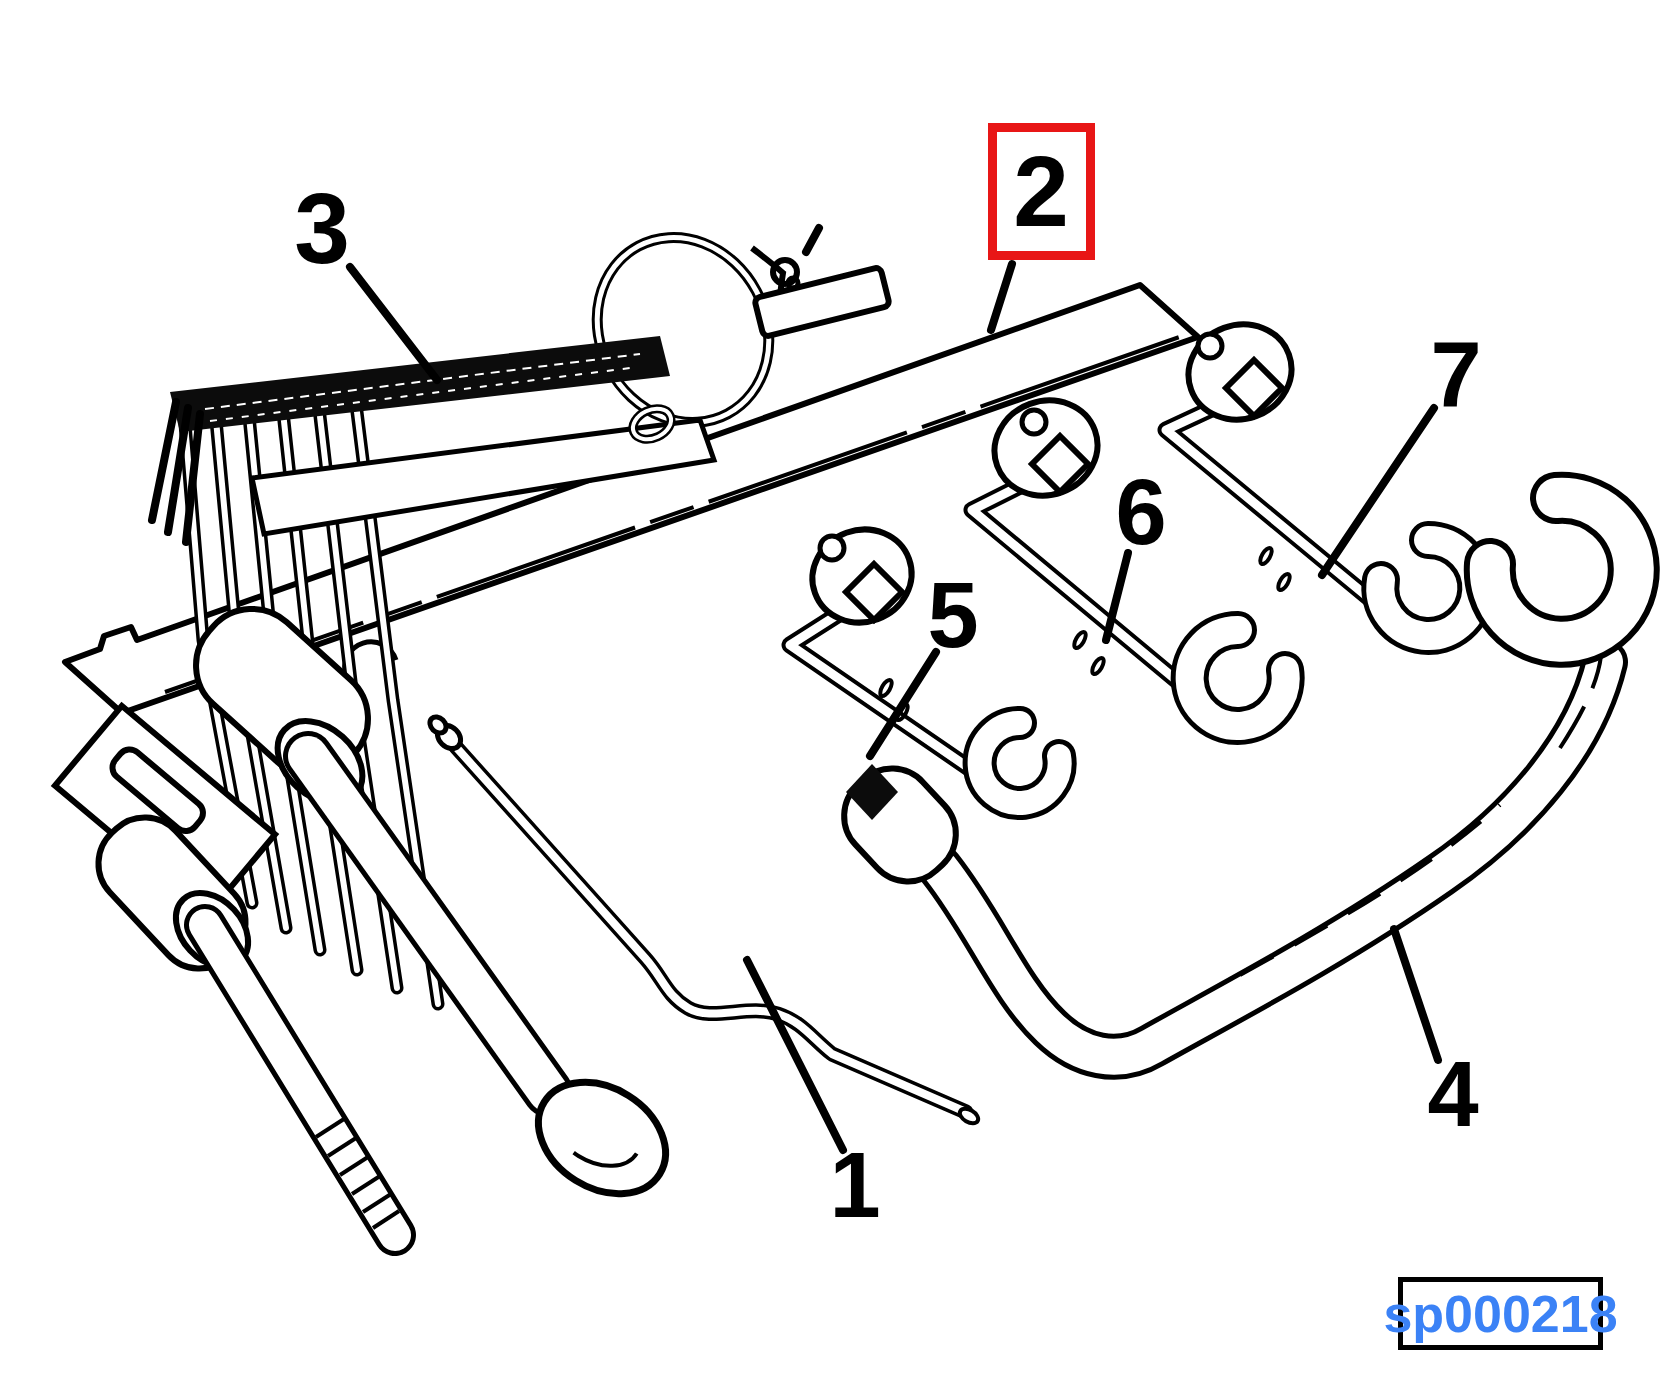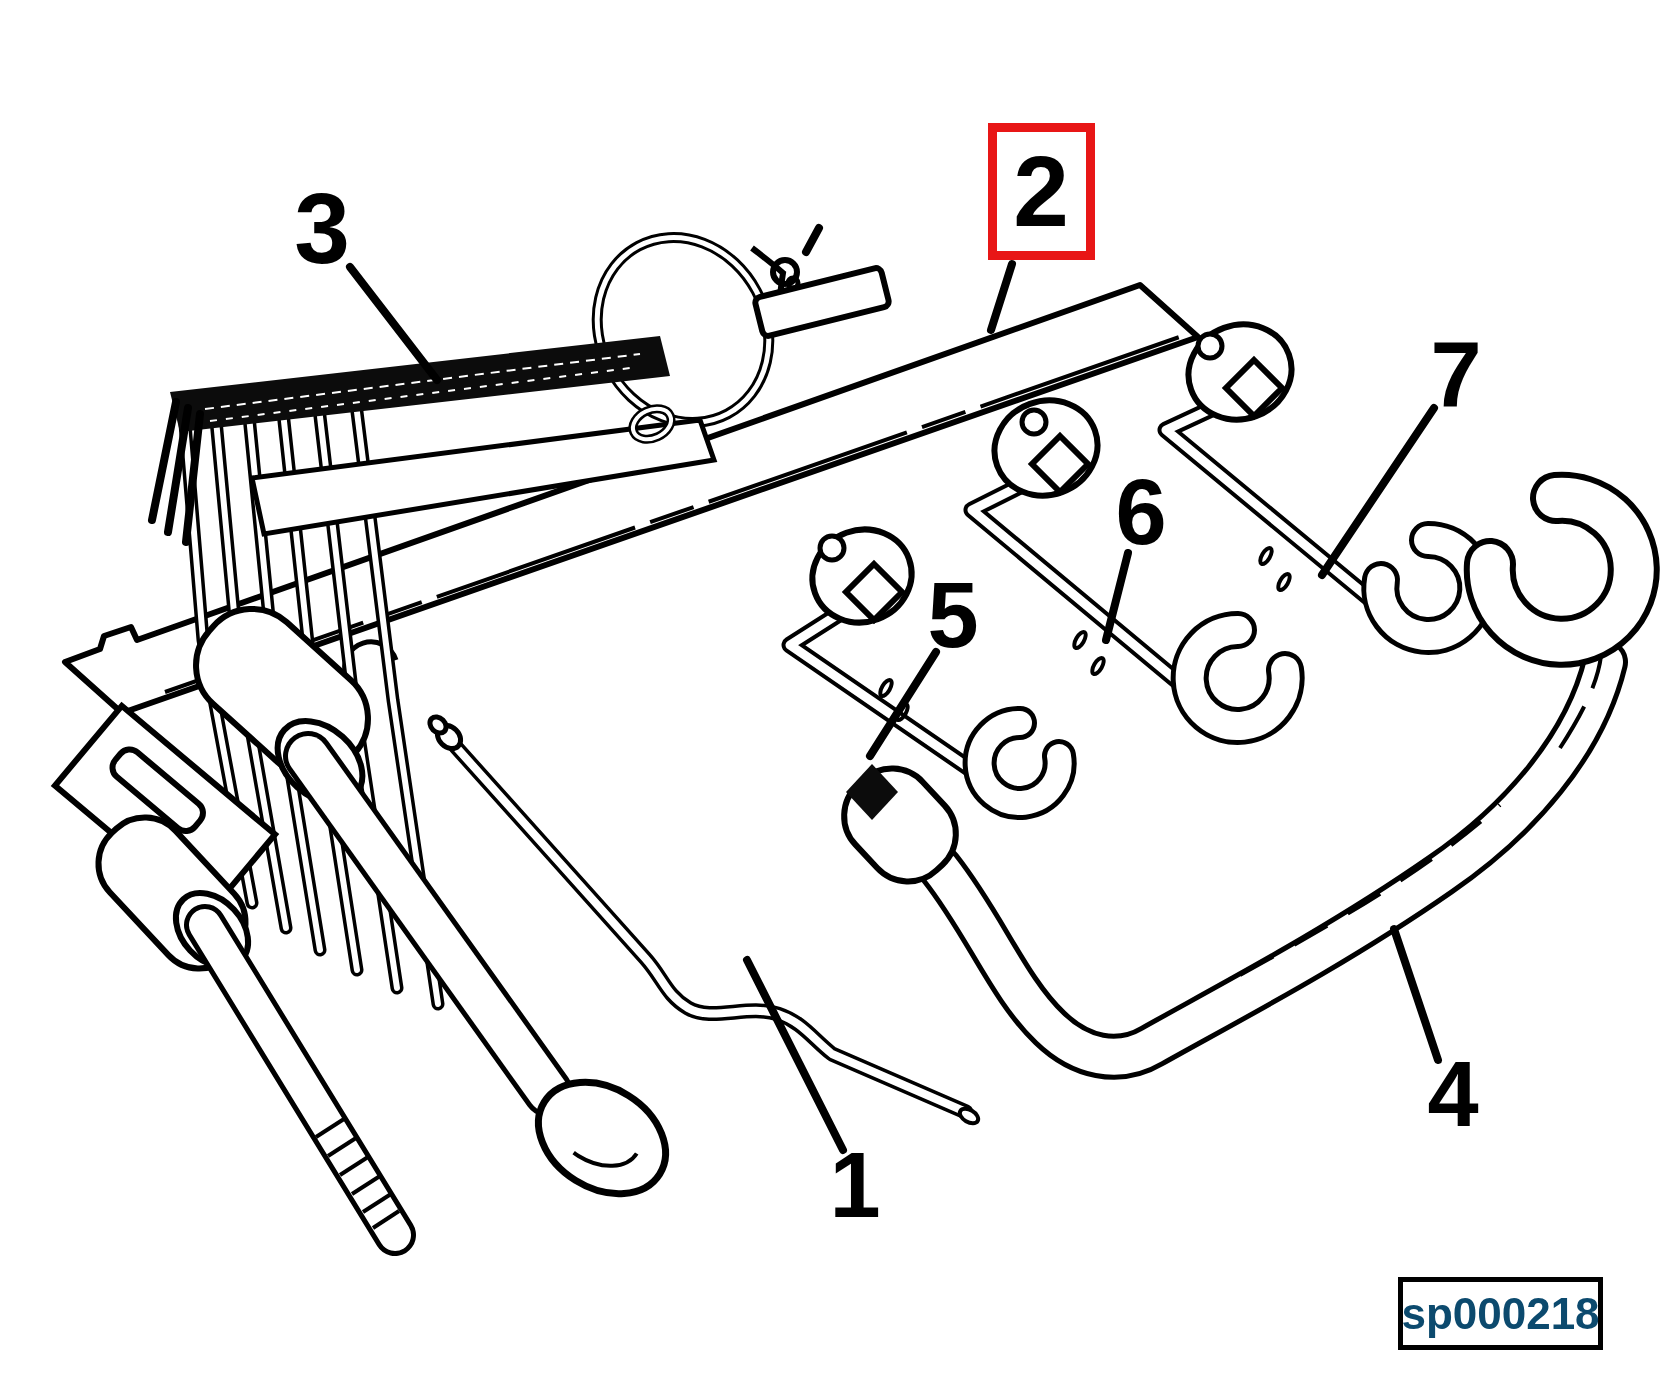--- a/index.html
+++ b/index.html
@@ -6,21 +6,21 @@
   #stage{position:relative;width:1680px;height:1381px;background:#fff;overflow:hidden;
          font-family:"Liberation Sans",sans-serif;}
   #art{position:absolute;left:0;top:0;}
   .callout{position:absolute;transform:translate(-50%,-50%);font-weight:bold;color:#000;
            font-size:92px;line-height:1;user-select:none;}
   .callout.big{font-size:100px;}
   #highlight-box{position:absolute;left:988px;top:123px;width:107px;height:137px;
                  border:9px solid #e81616;box-sizing:border-box;}
   #figure-code{position:absolute;left:1398px;top:1277px;width:205px;height:73px;
                border:5px solid #000;box-sizing:border-box;display:flex;align-items:center;
-               justify-content:center;font-weight:bold;font-size:44px;color:#0c4a6e;}
+               justify-content:center;font-weight:bold;font-size:52px;color:#3b82f6;}
 </style>
 </head>
 <body>
 
 <div id="stage">
 
 <svg id="art" width="1680" height="1381" viewBox="0 0 1680 1381">
 
   <g fill="#fff" stroke="#000">
     <path d="M65,662 L100,649 L104,636 L131,627 L137,640 L1140,285 L1198,337 L122,713 Z" stroke-width="6" stroke-linejoin="round"></path>

